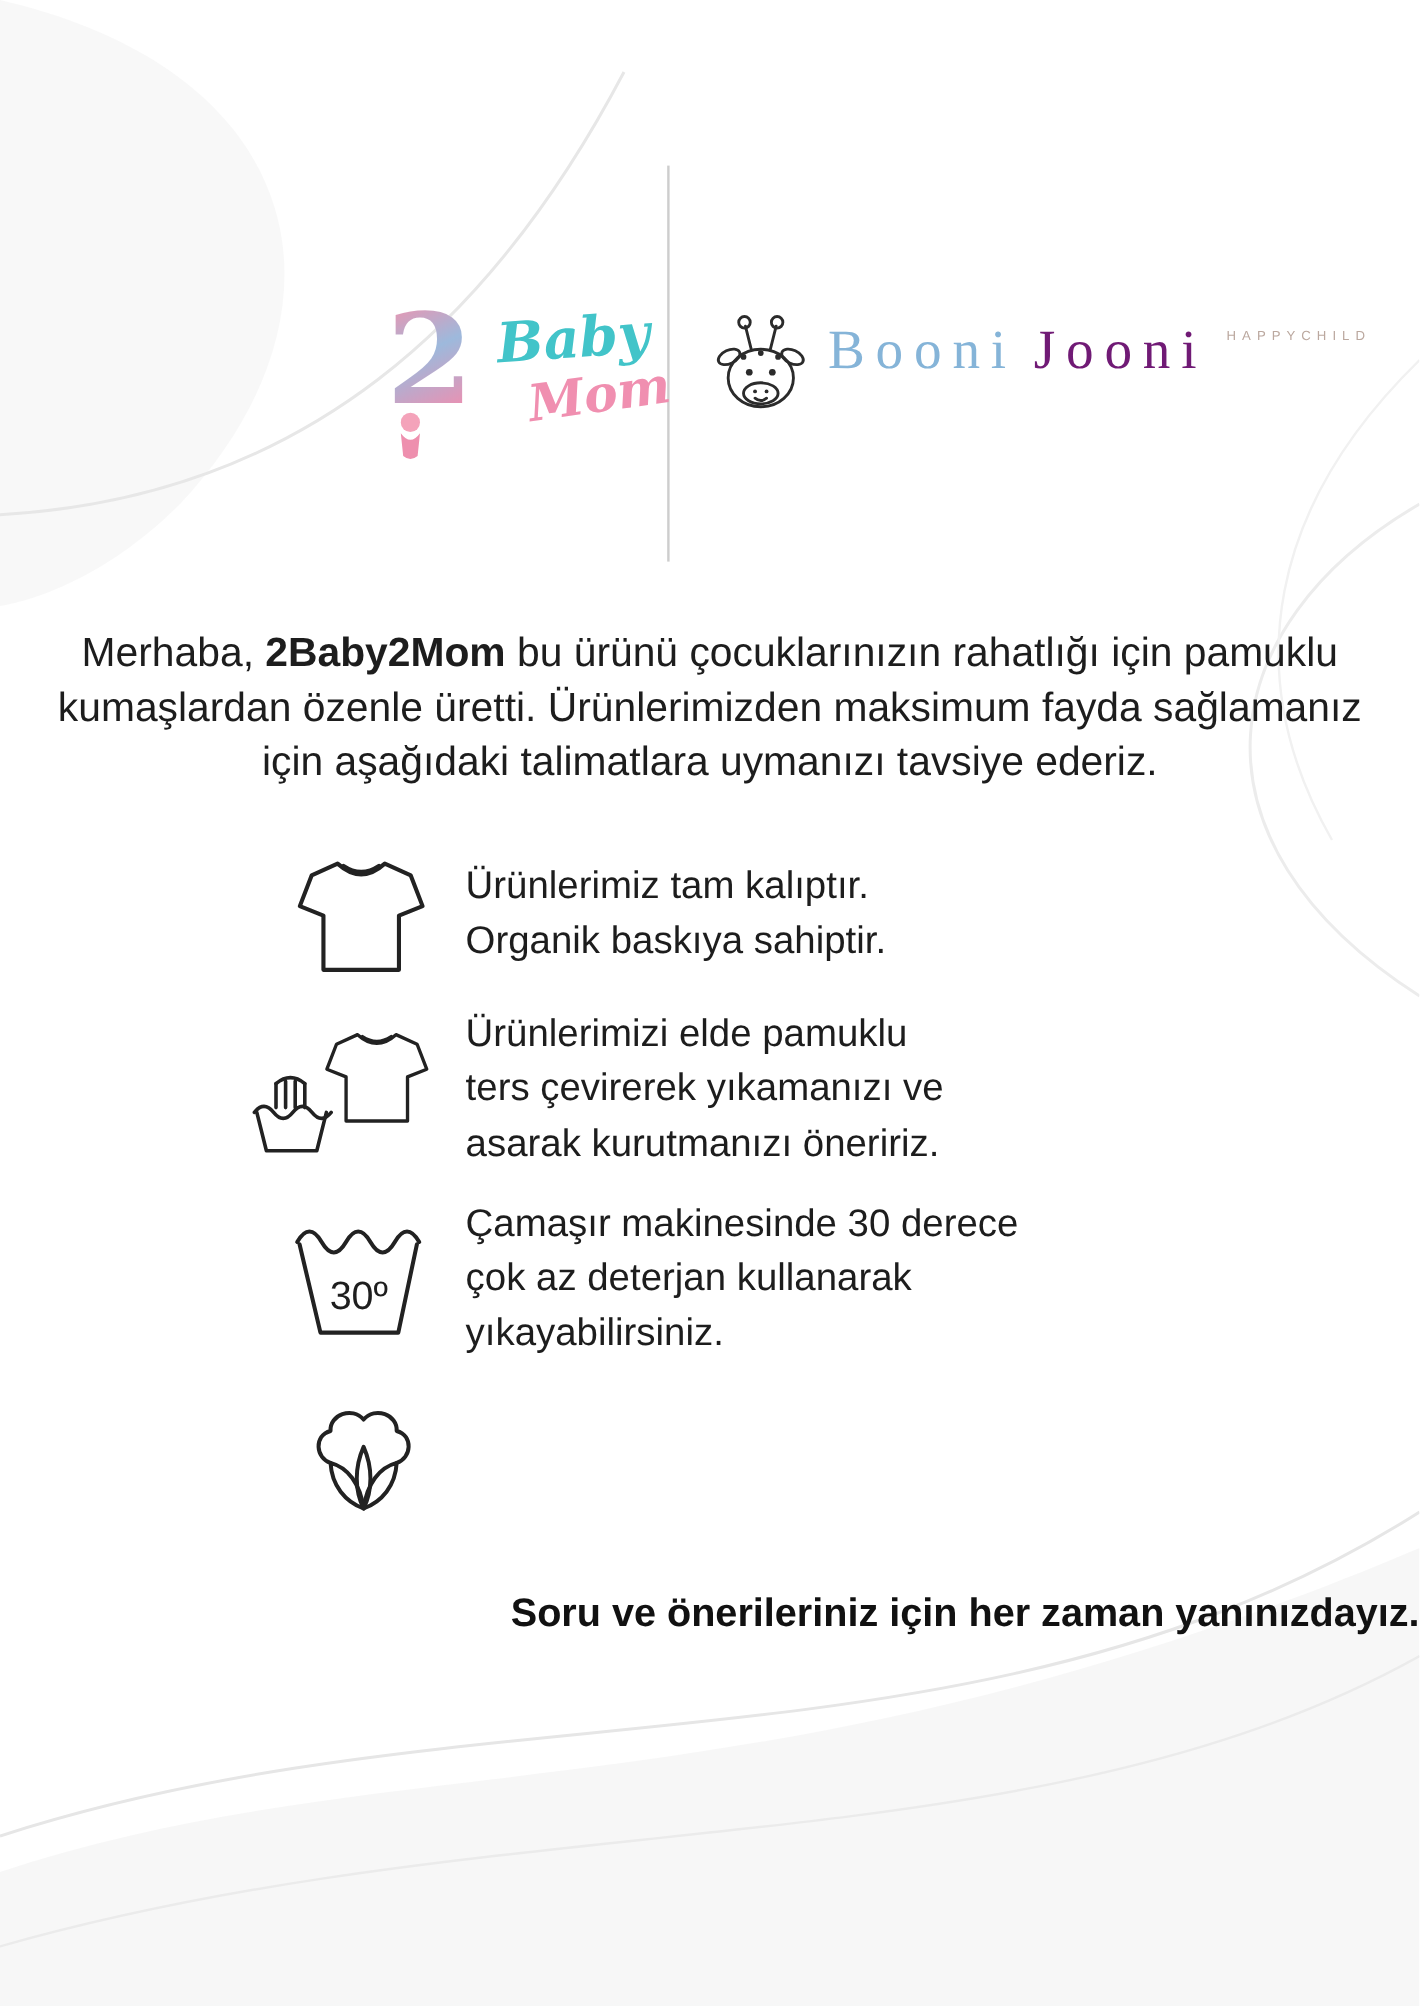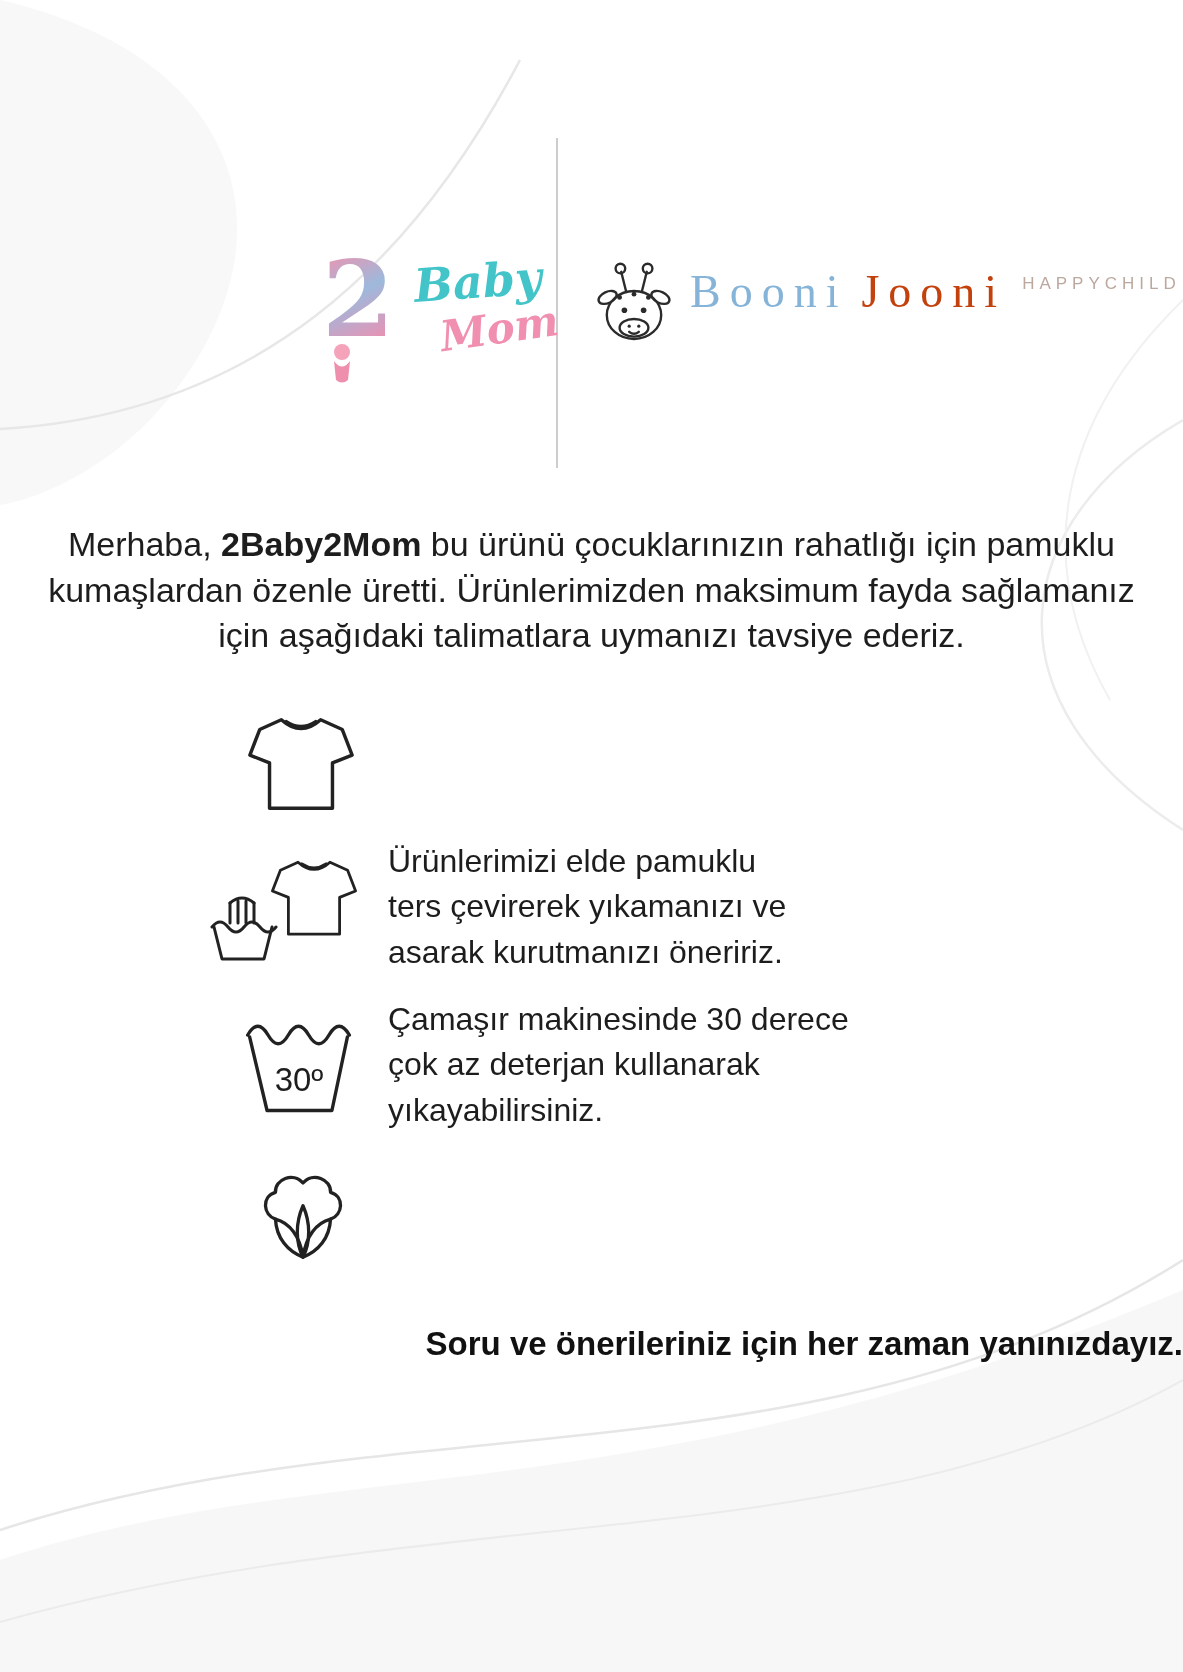--- a/index.html
+++ b/index.html
@@ -51,25 +51,25 @@
     position:absolute;left:586px;top:252px;
     display:flex;align-items:flex-start;gap:8px;
   }
   .bj-words{display:flex;flex-direction:row;margin-top:16px;}
   .bj-booni{
     font-family:"Liberation Serif","DejaVu Serif",serif;
     font-size:46px;letter-spacing:9px;color:#85b4d8;line-height:1.05;
   }
   .bj-jooni{
     font-family:"Liberation Serif","DejaVu Serif",serif;
-    font-size:46px;letter-spacing:9px;color:#c2410c;line-height:1.05;
+    font-size:46px;letter-spacing:9px;color:#701a75;line-height:1.05;
     margin-left:14px;
   }
   .bj-tagline{
-    font-size:17px;letter-spacing:5px;color:#bba89f;
+    font-size:11px;letter-spacing:5px;color:#bba89f;
     margin-top:6px;margin-left:16px;
   }
 
   
   .intro{
     width:1110px;margin:42px auto 0;
     text-align:center;
     font-size:34px;line-height:1.34;
     color:#1d1d1d;
   }
@@ -173,20 +173,22 @@
     <p class="intro"><span>Merhaba, </span><strong>2Baby2Mom</strong><span> bu ürünü çocuklarınızın rahatlığı için pamuklu kumaşlardan özenle üretti. Ürünlerimizden maksimum fayda sağlamanız için aşağıdaki talimatlara uymanızı tavsiye ederiz.</span></p>
 
     <div class="rows">
 
       <div class="row">
         <div class="icon-cell">
           <svg width="118" height="112" viewBox="0 0 120 112">
             <use href="#tee"></use>
           </svg>
         </div>
+        <div class="row-text">Ürünlerimiz tam kalıptır.
+Organik baskıya sahiptir.</div>
       </div>
 
       <div class="row">
         <div class="icon-cell">
           <svg width="152" height="116" viewBox="0 0 152 116">
             <use href="#tee" transform="translate(58,2) scale(0.8)"></use>
             <g fill="none" stroke="#222" stroke-width="3" stroke-linecap="round" stroke-linejoin="round">
               <path d="M6,78 L14,110 L56,110 L64,78"></path>
               <path d="M4,78 q8,-10 16,0 q8,10 16,0 q8,-10 16,0 q8,10 16,0"></path>
               <path d="M22,54 L22,74 M30,52 L30,74 M38,52 L38,74 M46,54 L46,74"></path>

